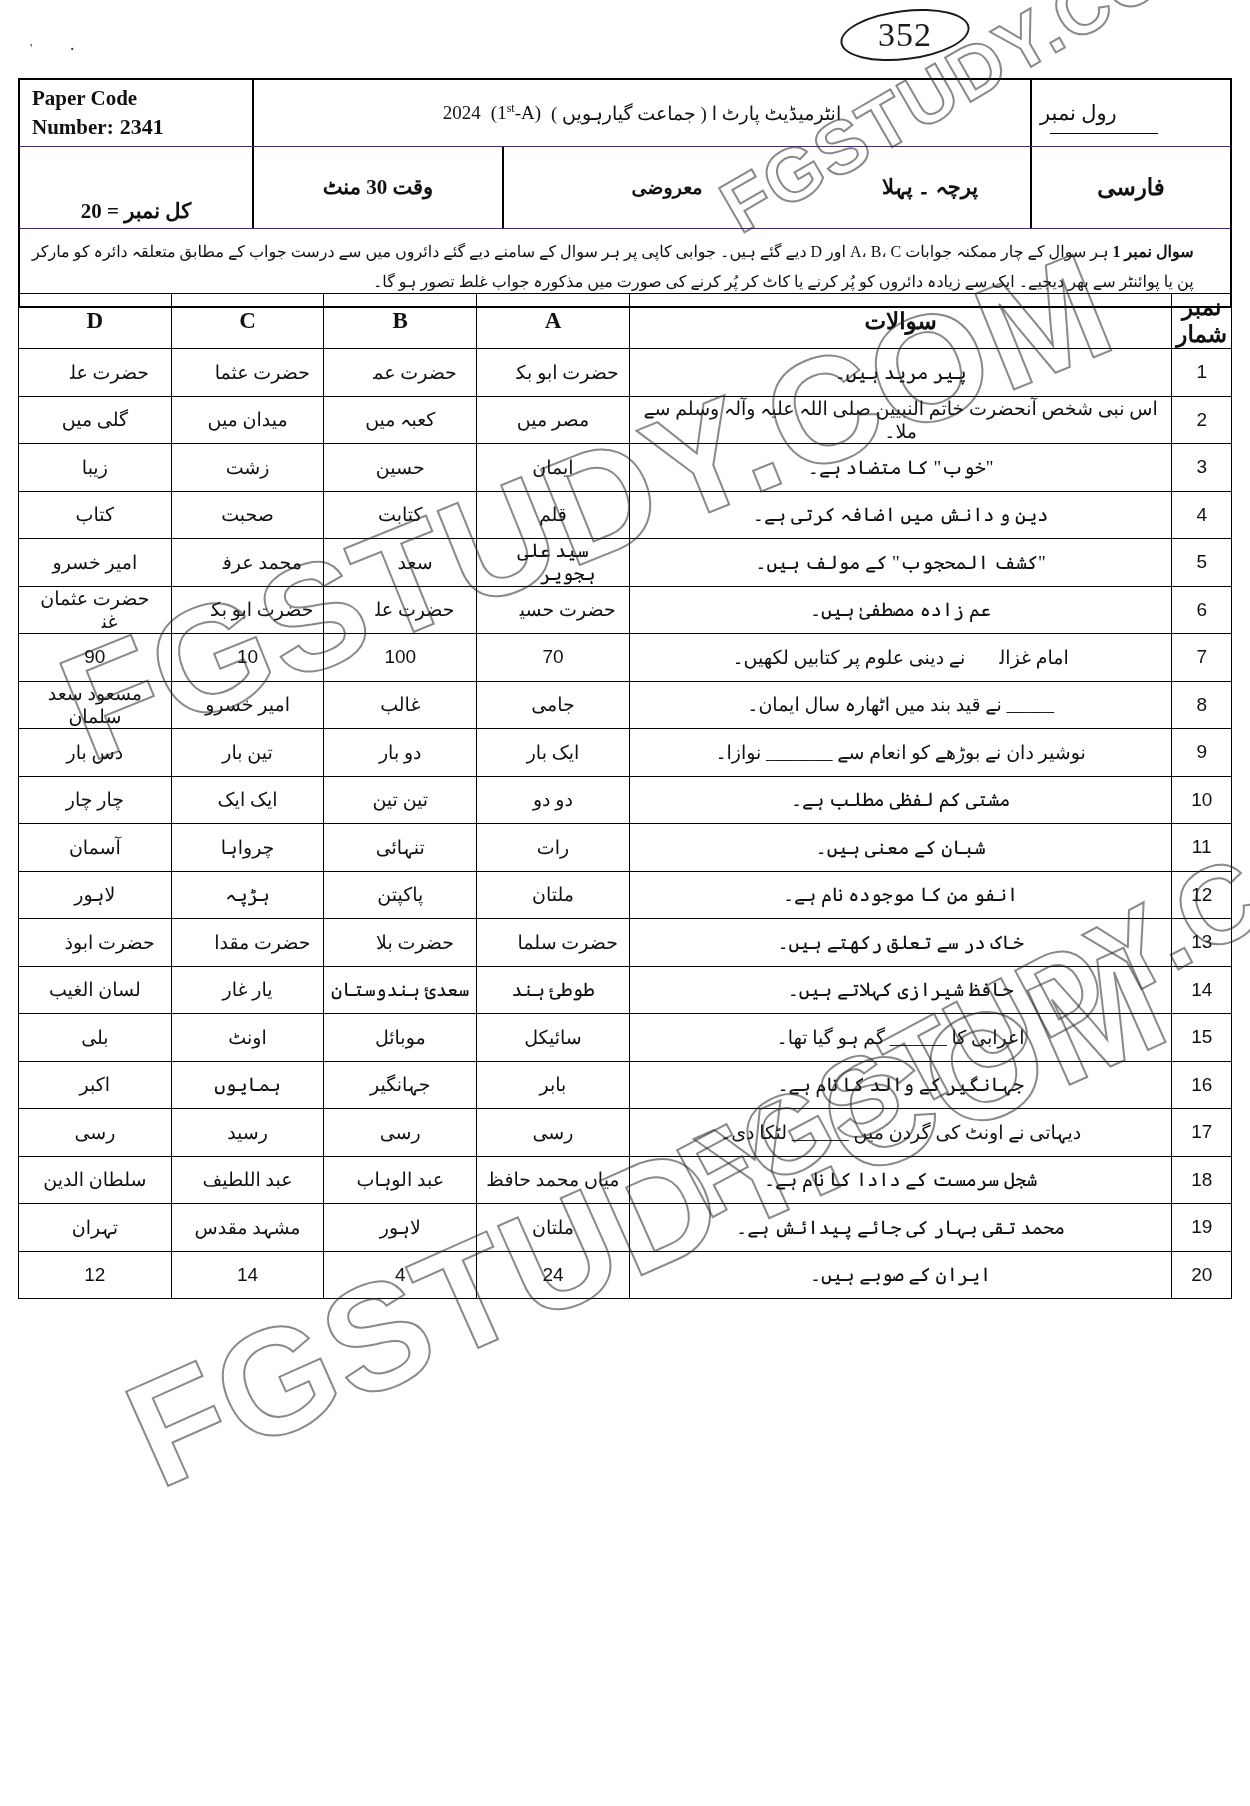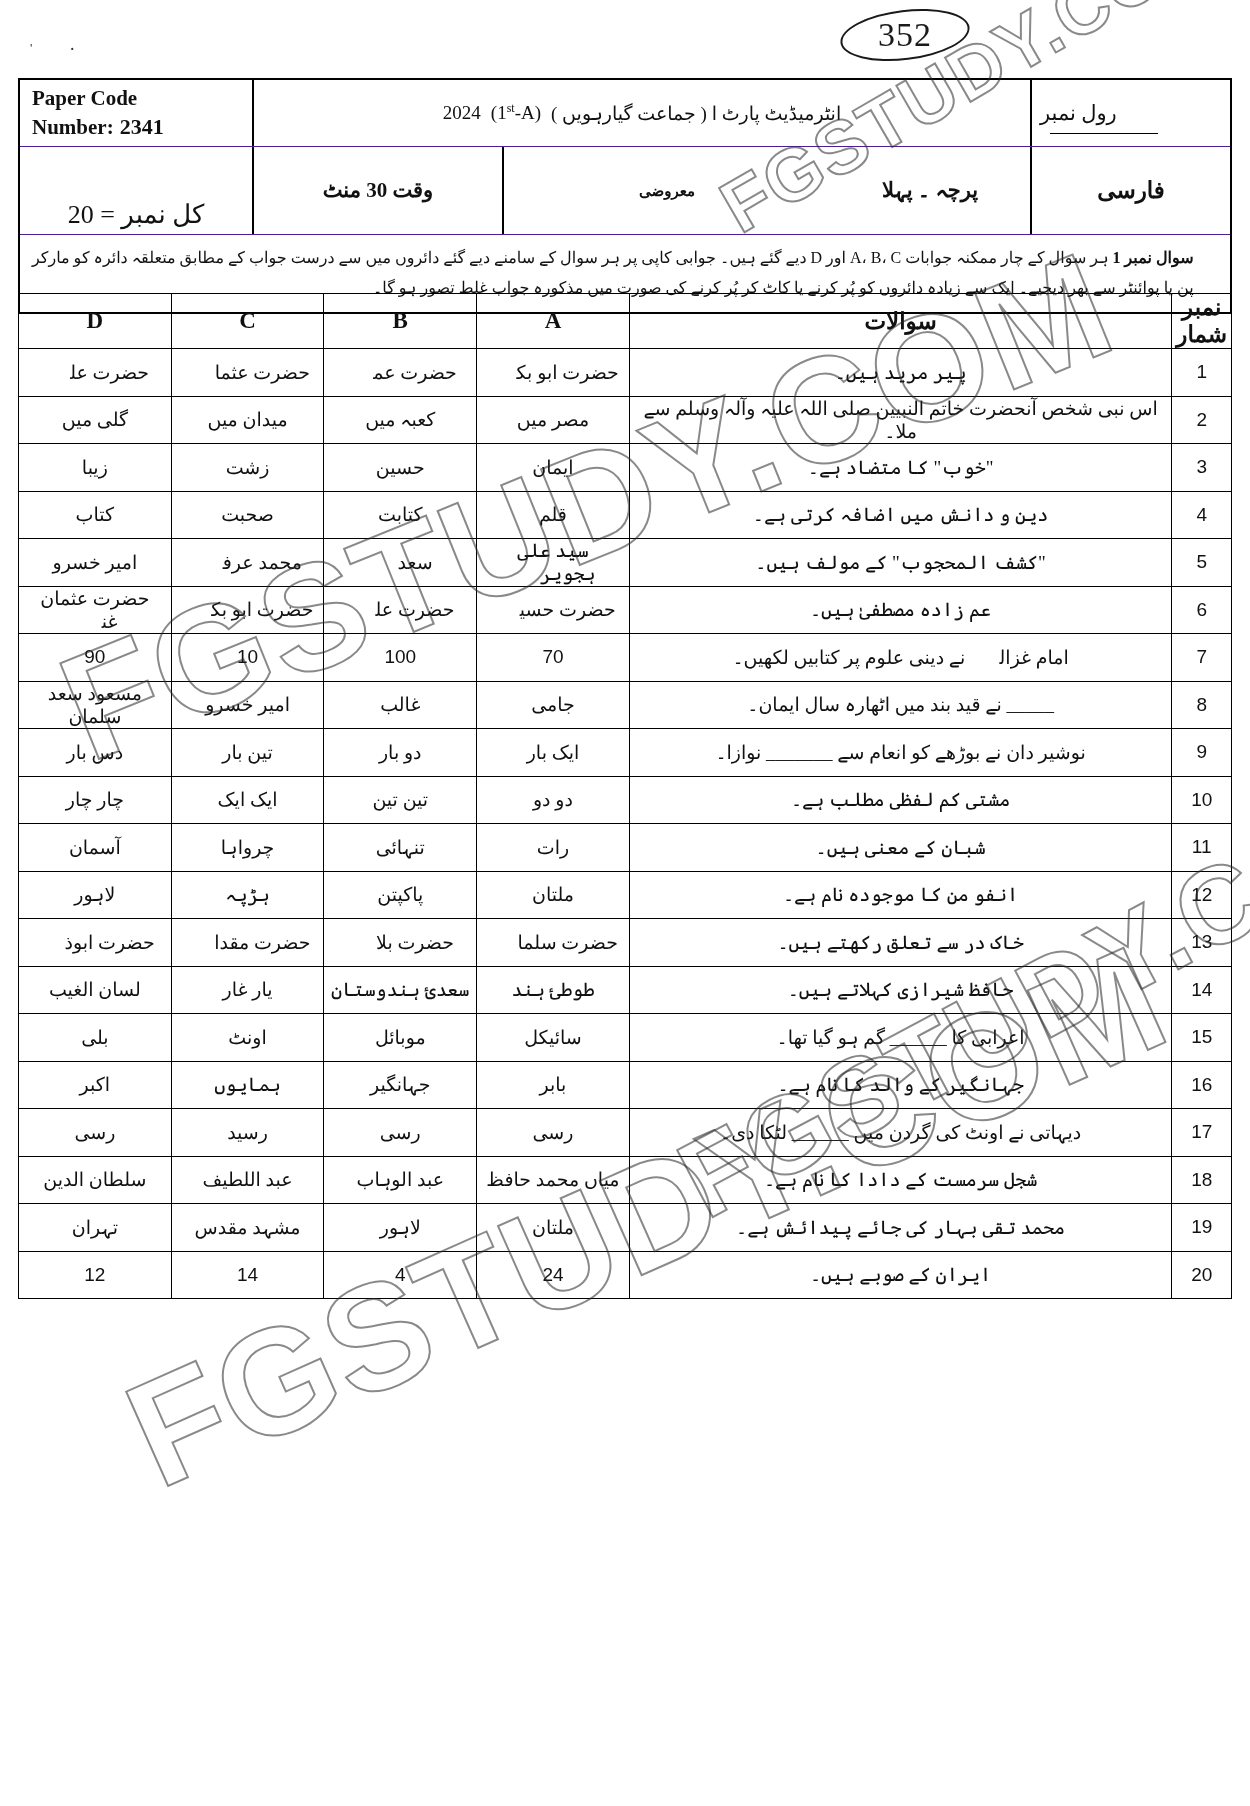--- a/index.html
+++ b/index.html
@@ -112,23 +112,23 @@
     position: relative;
   }
   .roll .rule {
     position: absolute;
     left: 18px;
     right: 72px;
     bottom: 12px;
     border-bottom: 1.5px solid #000;
   }
 
-  .row2 .c-marks { width: 232px; flex: 0 0 232px; font-size: 26px; font-weight: normal; direction: rtl; margin-top: 48px;}
+  .row2 .c-marks { width: 232px; flex: 0 0 232px; font-size: 21px; font-weight: bold; direction: rtl; margin-top: 48px;}
   .row2 .c-time  { width: 250px; flex: 0 0 250px; font-size: 21px; font-weight: bold; direction: rtl;}
-  .row2 .c-obj   { flex: 1 1 auto; font-size: 15px; font-weight: bold; direction: rtl;}
+  .row2 .c-obj   { flex: 1 1 auto; font-size: 19px; font-weight: bold; direction: rtl;}
   .row2 .c-group { width: 200px; flex: 0 0 200px; font-size: 21px; font-weight: bold; direction: rtl;}
   .row2 .c-sub   { width: 200px; flex: 0 0 200px; font-size: 23px; font-weight: bold; direction: rtl;}
 
   .instr {
     padding: 8px 12px 10px 12px;
     direction: rtl;
     font-size: 16px;
     line-height: 1.85;
     text-align: right;
     display: block;

